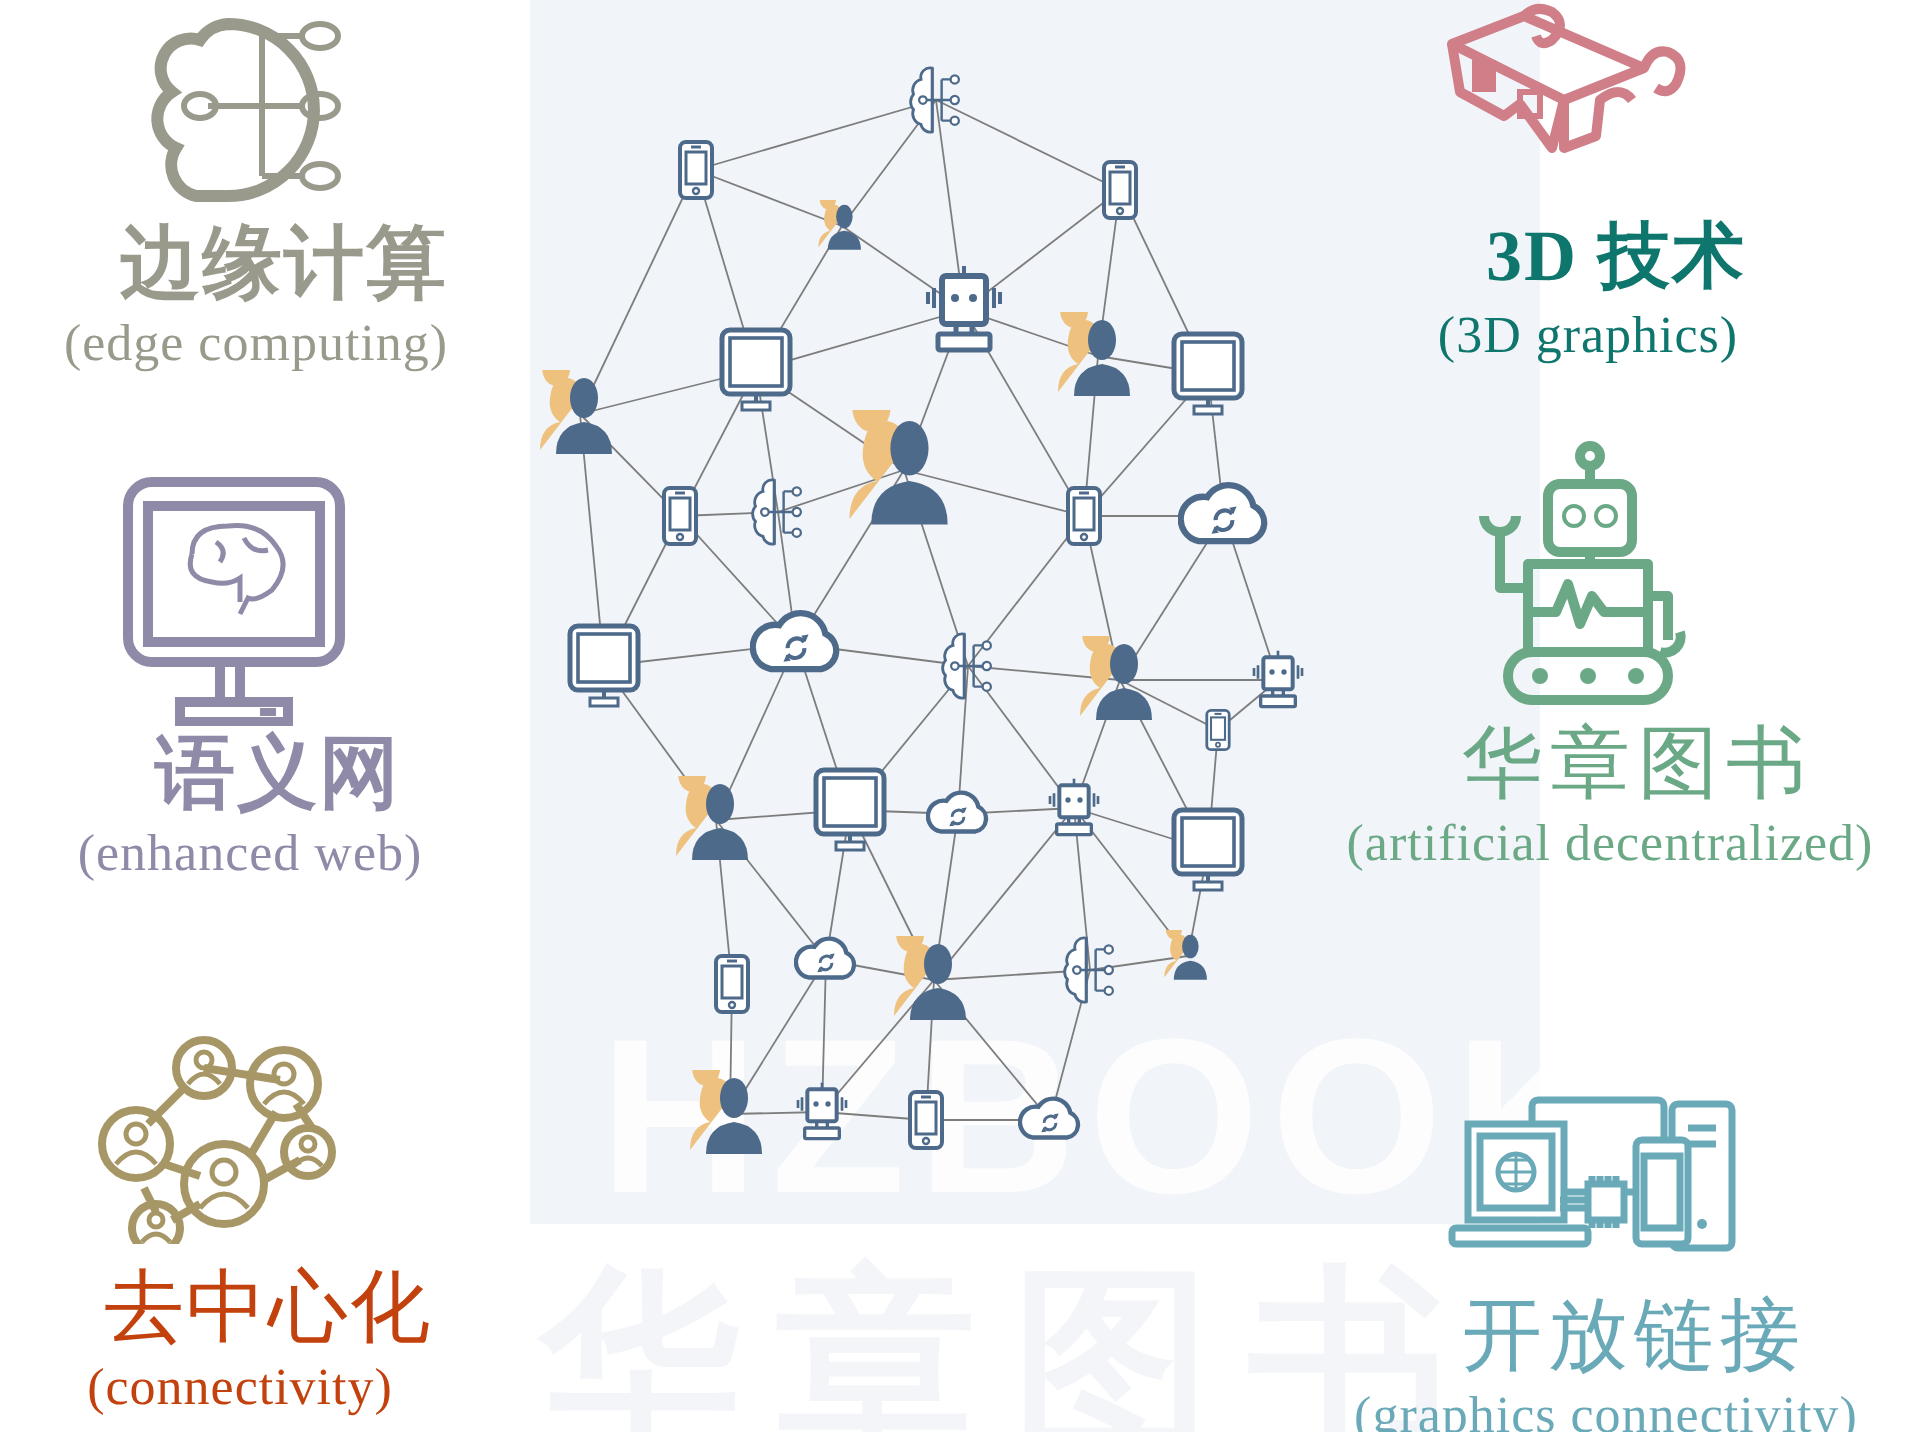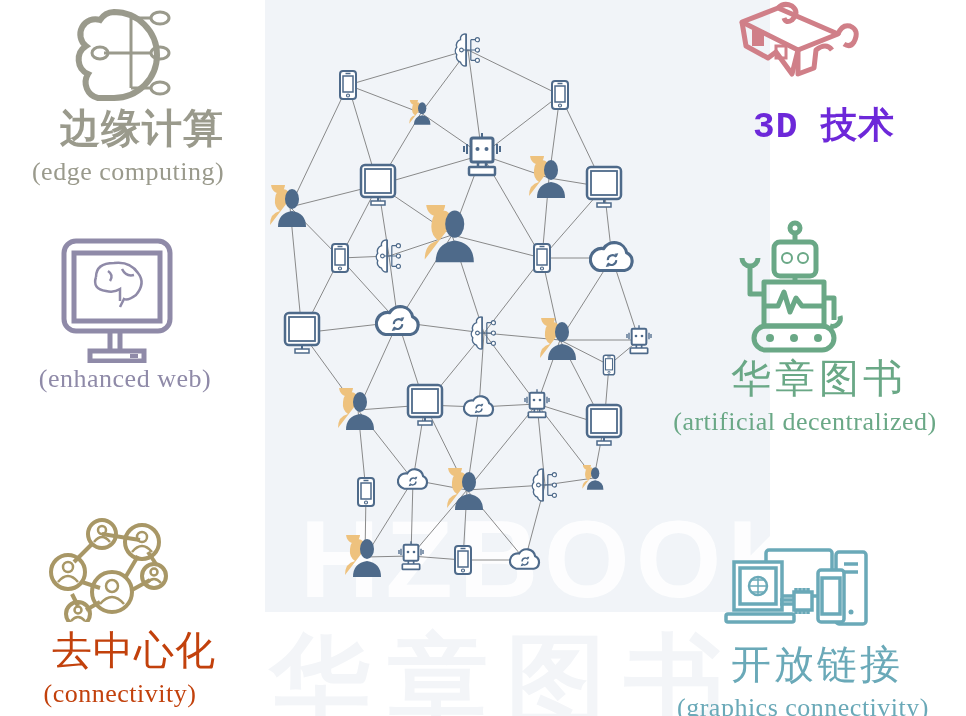--- a/index.html
+++ b/index.html
@@ -15,32 +15,32 @@
   .watermark-text {
     position: absolute; color: #ffffff; font-weight: bold;
     font-family: "Liberation Sans", sans-serif; letter-spacing: 6px;
   }
   .wm-en { left: 300px; top: 495px; font-size: 110px; opacity: 0.9; }
   .wm-cn { left: 270px; top: 615px; font-size: 100px; color: #f3f5f8; letter-spacing: 18px; }
   .network { position: absolute; left: 0; top: 0; width: 966px; height: 716px; }
   .feature { position: absolute; text-align: center; }
   .feature .cn {
     display: block; font-weight: bold; font-size: 40px; line-height: 48px; letter-spacing: 1px;
-    font-family: Liberation Mono, monospace;
+    font-family: Liberation Serif, serif;
     padding-left: 28px;
   }
   .feature .en {
     display: block; font-size: 26px; line-height: 32px; letter-spacing: 0.5px;
     font-family: Liberation Serif, serif;
   }
   .feature svg { display: block; margin: 0 auto; }
   #f-edge { left: 0; top: 0; width: 256px; color: #9a9a8c; }
   #f-semantic { left: 0; top: 235px; width: 250px; color: #8f8aa8; }
   #f-decent { left: 0; top: 512px; width: 240px; color: #c2410c; }
-  #f-3d { left: 690px; top: 0; width: 240px; color: #6d28d9; }
+  #f-3d { left: 674px; top: 0; width: 240px; color: #0f766e; }
   #f-ai { left: 650px; top: 218px; width: 310px; color: #6aa886; }
   #f-conn { left: 640px; top: 540px; width: 326px; color: #6aa9b8; }
 </style>
 </head>
 <body>
 
 <div class="watermark-panel"></div>
 <div class="watermark-text wm-en">HZBOOKS</div>
 <div class="watermark-text wm-cn">华章图书</div>
 
@@ -234,20 +234,21 @@
       <rect x="64" y="6" width="106" height="90" rx="12"></rect>
       <rect x="74" y="18" width="86" height="68"></rect>
       <path d="M110 96 v20 M120 96 v20"></path>
       <rect x="90" y="116" width="54" height="10"></rect>
     </g>
     <rect x="130" y="119" width="8" height="4" fill="#8f8aa8"></rect>
     <g fill="none" stroke="#8f8aa8" stroke-width="2.5">
       <path d="M96 42 q0 -14 18 -14 q16 -2 24 10 q8 10 -2 22 q-8 6 -12 4 l-4 8 M96 42 q-4 12 10 14 q8 2 14 -2 l0 12 M108 36 q6 4 2 10 M122 34 q4 8 12 6"></path>
     </g>
   </svg>
+  <span class="cn">语义网</span>
   <span class="en">(enhanced web)</span>
 </div>
 
 <div class="feature" id="f-decent">
   <svg width="240" height="110" viewBox="0 0 240 110">
     <g stroke="#a89766" stroke-width="4" fill="none">
       <line x1="102" y1="22" x2="140" y2="28"></line>
       <line x1="92" y1="32" x2="74" y2="50"></line>
       <line x1="72" y1="82" x2="78" y2="94"></line>
       <line x1="82" y1="70" x2="100" y2="76"></line>
@@ -287,20 +288,21 @@
       <path d="M52 22 L88 8 L148 34 L108 50 Z"></path>
       <path d="M52 22 L56 46 L78 58 L86 52 L102 74 L108 50"></path>
       <path d="M108 50 L108 74 L124 68 L126 50 q10 -8 16 0"></path>
       <path d="M88 8 q6 -6 14 -2 q8 6 0 14 q-6 4 -8 -2"></path>
       <path d="M148 34 q4 -10 12 -8 q10 4 4 16 q-4 6 -10 2"></path>
     </g>
     <rect x="62" y="30" width="12" height="16" fill="#d07f88"></rect>
     <rect x="86" y="46" width="10" height="12" fill="none" stroke="#d07f88" stroke-width="3"></rect>
   </svg>
   <span class="cn" style="font-size:36px;margin-top:4px;">3D 技术</span>
+  <span class="en">(3D graphics)</span>
 </div>
 
 <div class="feature" id="f-ai">
   <svg width="310" height="140" viewBox="0 0 310 140">
     <g fill="none" stroke="#6aa886" stroke-width="5" stroke-linejoin="round">
       <circle cx="145" cy="10" r="5"></circle>
       <line x1="145" y1="15" x2="145" y2="24"></line>
       <rect x="124" y="24" width="42" height="34" rx="6"></rect>
       <line x1="145" y1="58" x2="145" y2="64"></line>
       <rect x="114" y="64" width="60" height="44"></rect>

